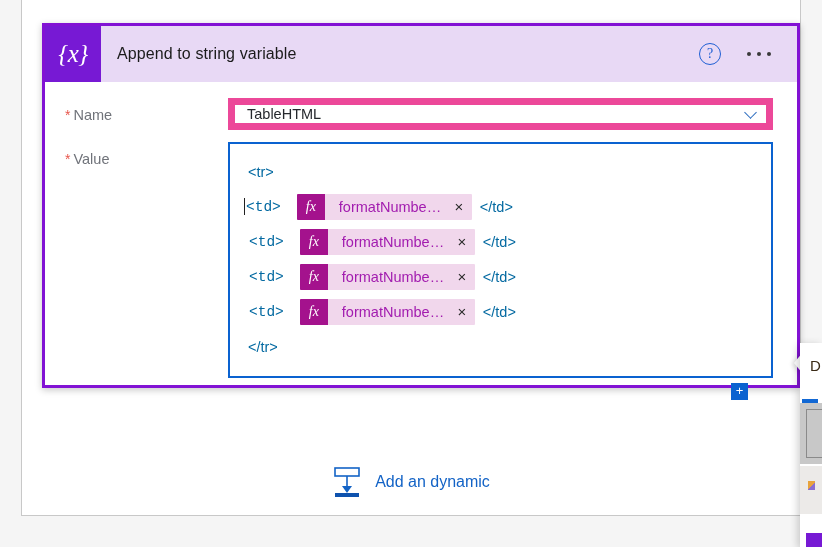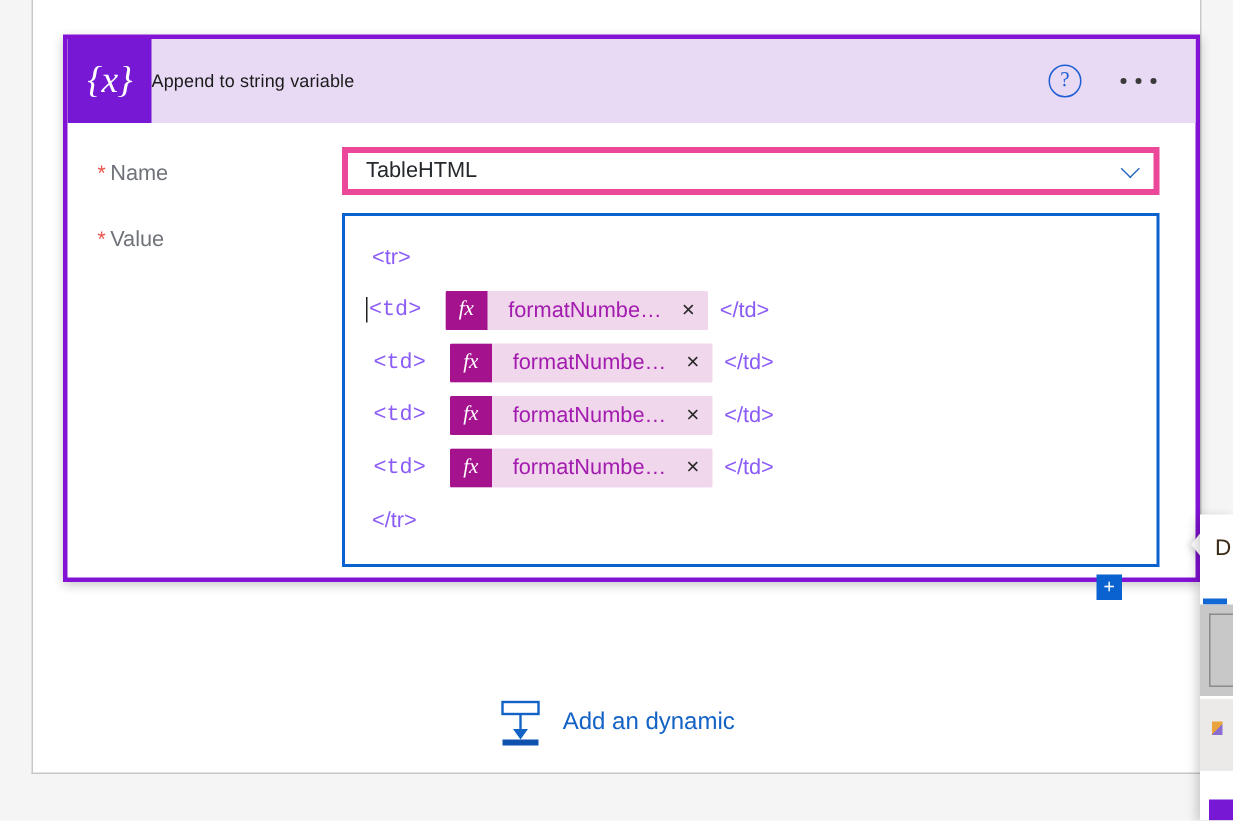--- a/index.html
+++ b/index.html
@@ -64,21 +64,22 @@
     align-items: center;
     justify-content: center;
     font-family: "Liberation Serif", serif;
     font-size: 25px;
     font-style: italic;
     letter-spacing: -.5px;
     flex: 0 0 auto;
   }
 
   .card-title {
-    font-size: 12px;
+    margin-left: 16px;
+    font-size: 16px;
     color: #1b1b1b;
     letter-spacing: .1px;
     flex: 1 1 auto;
   }
 
   .header-actions {
     display: flex;
     align-items: center;
     gap: 24px;
     padding-right: 24px;
@@ -124,21 +125,21 @@
     color: #70737a;
     padding-top: 9px;
     white-space: nowrap;
   }
   .req { color: #e8554b; margin-right: 3px; font-size: 14px; }
 
   .name-select {
     position: relative;
     flex: 1 1 auto;
     height: 32px;
-    border: 4px solid #ec4899;
+    border: 7px solid #ec4899;
     background: #fff;
     display: flex;
     align-items: center;
     padding: 0 32px 0 12px;
     font-size: 14.5px;
     color: #25282d;
     cursor: pointer;
   }
   .chevron {
     position: absolute;
@@ -163,21 +164,21 @@
   .code-line {
     display: flex;
     align-items: center;
     height: 35px;
     font-size: 14.5px;
     color: #1b1b1b;
     white-space: nowrap;
   }
   .code-line.plain { padding-left: 4px; }
 
-  .tag { color: #8b5cf6; font-size: 14.5px; }
+  .tag { color: #0369a1; font-size: 14.5px; }
   .tag.open  { margin-right: 16px; font-family: Liberation Mono, monospace; }
   .tag.close { margin-left: 8px; }
 
   .caret {
     display: inline-block;
     width: 1px;
     height: 17px;
     background: #202020;
     margin-right: 1px;
     vertical-align: middle;

